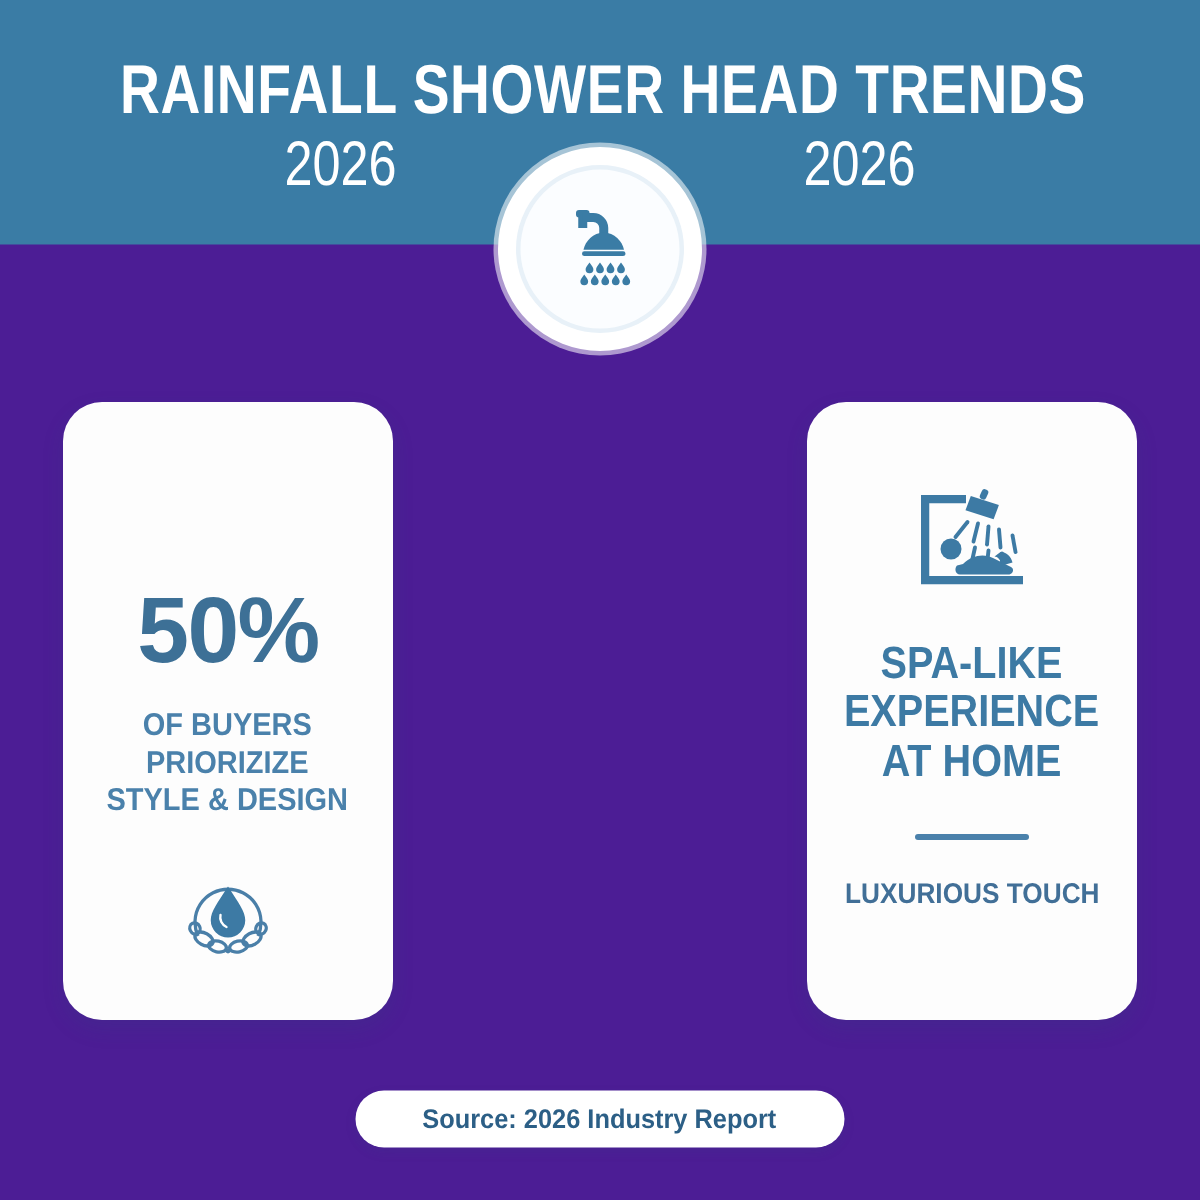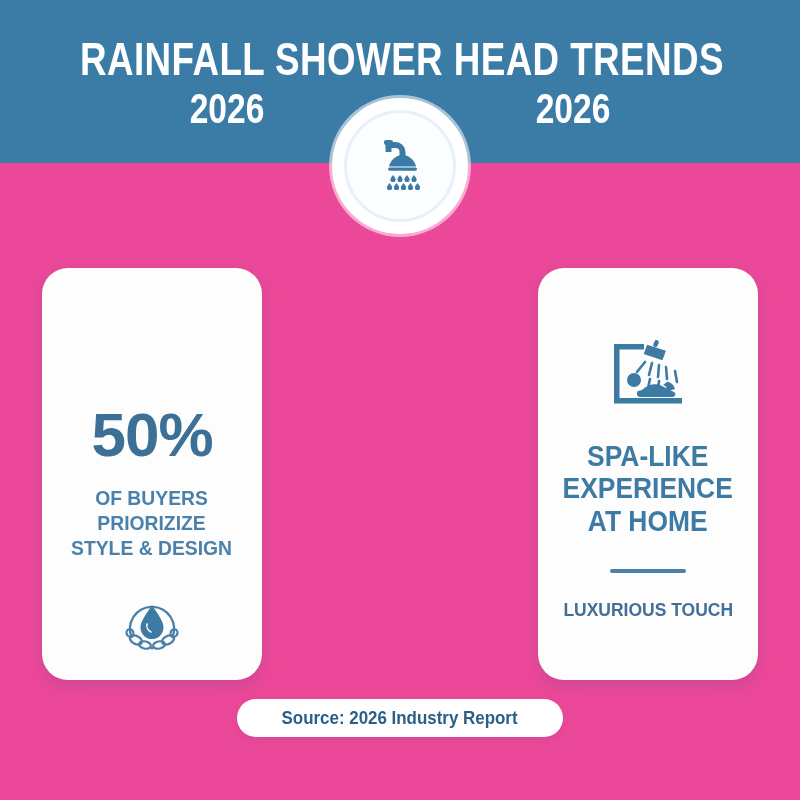--- a/index.html
+++ b/index.html
@@ -5,21 +5,21 @@
   * { margin:0; padding:0; box-sizing:border-box; }
 
   html, body {
     width:800px; height:800px;
     font-family:"Liberation Sans", sans-serif;
   }
 
   #infographic {
     position:relative;
     width:800px; height:800px;
-    background:#ec4899;
+    background:#4c1d95;
     overflow:hidden;
   }
 
   
   .header-band {
     position:absolute; left:0; top:0;
     width:800px; height:163px;
     background:#3a7ca5;
   }
   .header-title {
@@ -32,21 +32,21 @@
     line-height:1;
     transform:scaleX(0.80);
     transform-origin:center top;
     white-space:nowrap;
   }
   .header-years {
     position:absolute; left:0; top:88px; width:800px;
     display:flex; justify-content:center; align-items:flex-start;
     color:#ffffff;
     font-size:42px;
-    font-weight:bold;
+    font-weight:normal;
     line-height:1;
   }
   .header-year {
     transform:scaleX(0.80);
     width:160px;
     text-align:center;
   }
   .header-year.left  { margin-right:25px; }
   .header-year.right { margin-left:25px; }
 
@@ -78,21 +78,21 @@
     justify-content:space-between;
   }
   .card {
     width:220px; height:412px;
     background:#fdfdfd;
     border-radius:26px;
     box-shadow:0 6px 14px rgba(40,80,120,0.16);
     display:flex;
     flex-direction:column;
     align-items:center;
-    padding:40px 14px;
+    padding:26px 14px;
     position:relative;
   }
 
   .card-icon { display:flex; align-items:center; justify-content:center; }
 
   .stat-big {
     color:#3d7096;
     font-weight:bold;
     font-size:62px;
     line-height:1;
@@ -138,21 +138,21 @@
   .card-2 .divider     { margin-top:32px; }
   .card-2 .card-sub    { margin-top:26px; }
   
   .card-3 .card-icon   { margin-top:44px; }
   .card-3 .card-heading{ margin-top:28px; }
   .card-3 .card-sub    { margin-top:22px; }
 
   
   .footer-pill {
     position:absolute;
-    left:237px; top:699px;
+    left:237px; top:727px;
     width:326px; height:38px;
     background:#ffffff;
     border-radius:19px;
     display:flex; align-items:center; justify-content:center;
     box-shadow:0 3px 8px rgba(40,80,120,0.12);
   }
   .footer-text {
     color:#2c5f86;
     font-weight:bold;
     font-size:18px;

